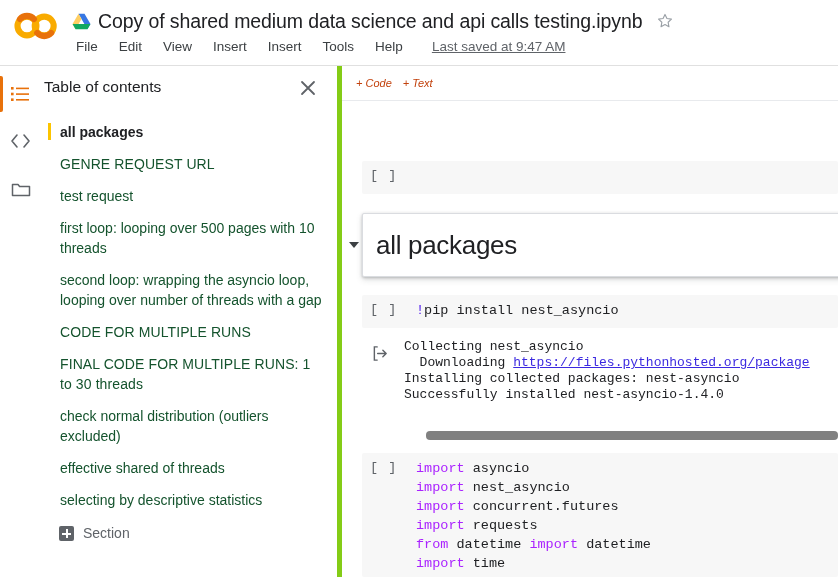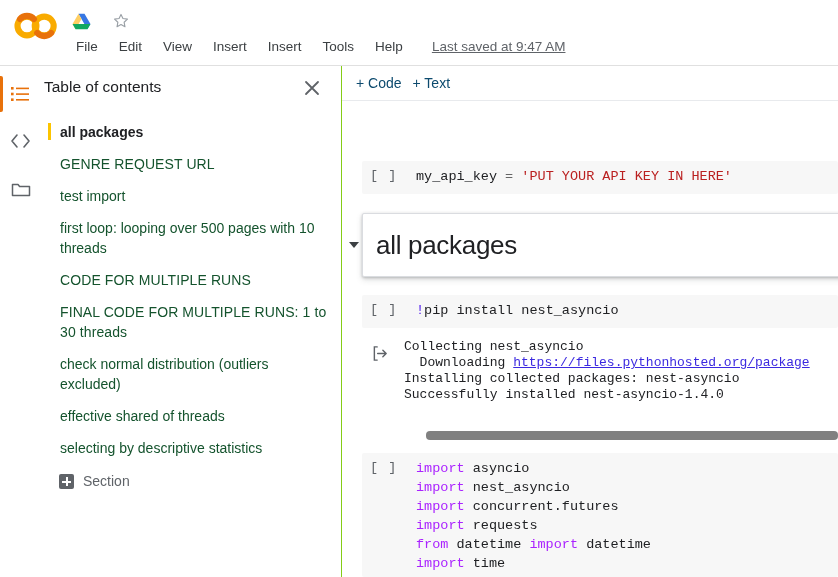--- a/index.html
+++ b/index.html
@@ -114,21 +114,21 @@
   }
 
   
   .toc {
     position: absolute;
     left: 41px;
     top: 66px;
     width: 301px;
     height: 511px;
     background: #fff;
-    border-right: 1px solid #84cc16;
+    border-right: 5px solid #84cc16;
     box-sizing: border-box;
     overflow: hidden;
   }
   .toc-header {
     position: relative;
     height: 44px;
     display: flex;
     align-items: center;
   }
   .toc-title {
@@ -215,24 +215,25 @@
     position: relative;
     height: 35px;
     border-bottom: 1px solid #e8eaed;
     display: flex;
     align-items: center;
     gap: 11px;
     padding-left: 14px;
     box-sizing: border-box;
   }
   .tb-btn {
-    font-size: 14px;
-    color: #0c4a6e;
+    font-size: 11px;
+    color: #c2410c;
     cursor: pointer;
     white-space: nowrap;
+    font-style: italic;
   }
   .nb-body {
     position: relative;
     height: 476px;
   }
 
   .cell {
     position: absolute;
     left: 20px;
     right: 0;
@@ -354,20 +355,21 @@
         <path d="M29.5 25.5 A11.5 11.5 0 0 0 46.5 25.5" fill="none" stroke="#e8710a" stroke-width="7.5" stroke-linecap="round"></path>
       </svg>
     </div>
 
     <div class="title-row">
       <svg class="drive-icon" viewBox="0 0 24 21">
         <path d="M8.2 0.6 L15.8 0.6 L23.3 13.8 L19.5 20.4 L12 7.2 Z" fill="#3777e3"></path>
         <path d="M8.2 0.6 L0.7 13.8 L4.5 20.4 L12 7.2 Z" fill="#ffcf63"></path>
         <path d="M0.7 13.8 L23.3 13.8 L19.5 20.4 L4.5 20.4 Z" fill="#11a861"></path>
       </svg>
+      <span class="doc-title">Copy of shared medium data science and api calls testing.ipynb</span>
       <svg class="star-icon" viewBox="0 0 24 24">
         <path d="M12 3.2l2.6 5.5 6 .8-4.4 4.2 1.1 6-5.3-2.9-5.3 2.9 1.1-6L3.4 9.5l6-.8z" fill="none" stroke="#9aa0a6" stroke-width="1.5" stroke-linejoin="round"></path>
       </svg>
     </div>
 
     <div class="menubar">
       <span class="mi">File</span>
       <span class="mi">Edit</span>
       <span class="mi">View</span>
       <span class="mi">Insert</span>
@@ -412,22 +414,23 @@
       <div class="toc-close">
         <svg viewBox="0 0 20 20" width="20" height="20">
           <path d="M4 4 L16 16 M16 4 L4 16" stroke="#5f6368" stroke-width="1.8" fill="none" stroke-linecap="round"></path>
         </svg>
       </div>
     </div>
 
     <div class="toc-list">
       <div class="toc-item selected">all packages</div>
       <div class="toc-item caps">GENRE REQUEST URL</div>
-      <div class="toc-item">test import</div>
+      <div class="toc-item">test request</div>
       <div class="toc-item">first loop: looping over 500 pages with 10 threads</div>
+      <div class="toc-item">second loop: wrapping the asyncio loop, looping over number of threads with a gap</div>
       <div class="toc-item caps">CODE FOR MULTIPLE RUNS</div>
       <div class="toc-item caps">FINAL CODE FOR MULTIPLE RUNS: 1 to 30 threads</div>
       <div class="toc-item">check normal distribution (outliers excluded)</div>
       <div class="toc-item">effective shared of threads</div>
       <div class="toc-item">selecting by descriptive statistics</div>
 
       <div class="add-section">
         <span class="plus-box"></span>
         <span>Section</span>
       </div>
@@ -438,21 +441,20 @@
 
     <div class="nb-toolbar">
       <span class="tb-btn">+ Code</span>
       <span class="tb-btn">+ Text</span>
     </div>
 
     <div class="nb-body">
 
       <div class="cell code-cell" style="top:60px; height:33px;">
         <div class="gutter">[ ]</div>
-        <div class="code"><span>my_api_key</span><span class="op"> = </span><span class="str">'PUT YOUR API KEY IN HERE'</span></div>
       </div>
 
       <div class="md-cell" style="top:112px; height:64px;">
         <span class="md-caret"></span>
         <span class="md-text">all packages</span>
       </div>
 
       <div class="cell code-cell" style="top:194px; height:33px;">
         <div class="gutter">[ ]</div>
         <div class="code"><span class="bang">!</span><span>pip install nest_asyncio</span></div>

